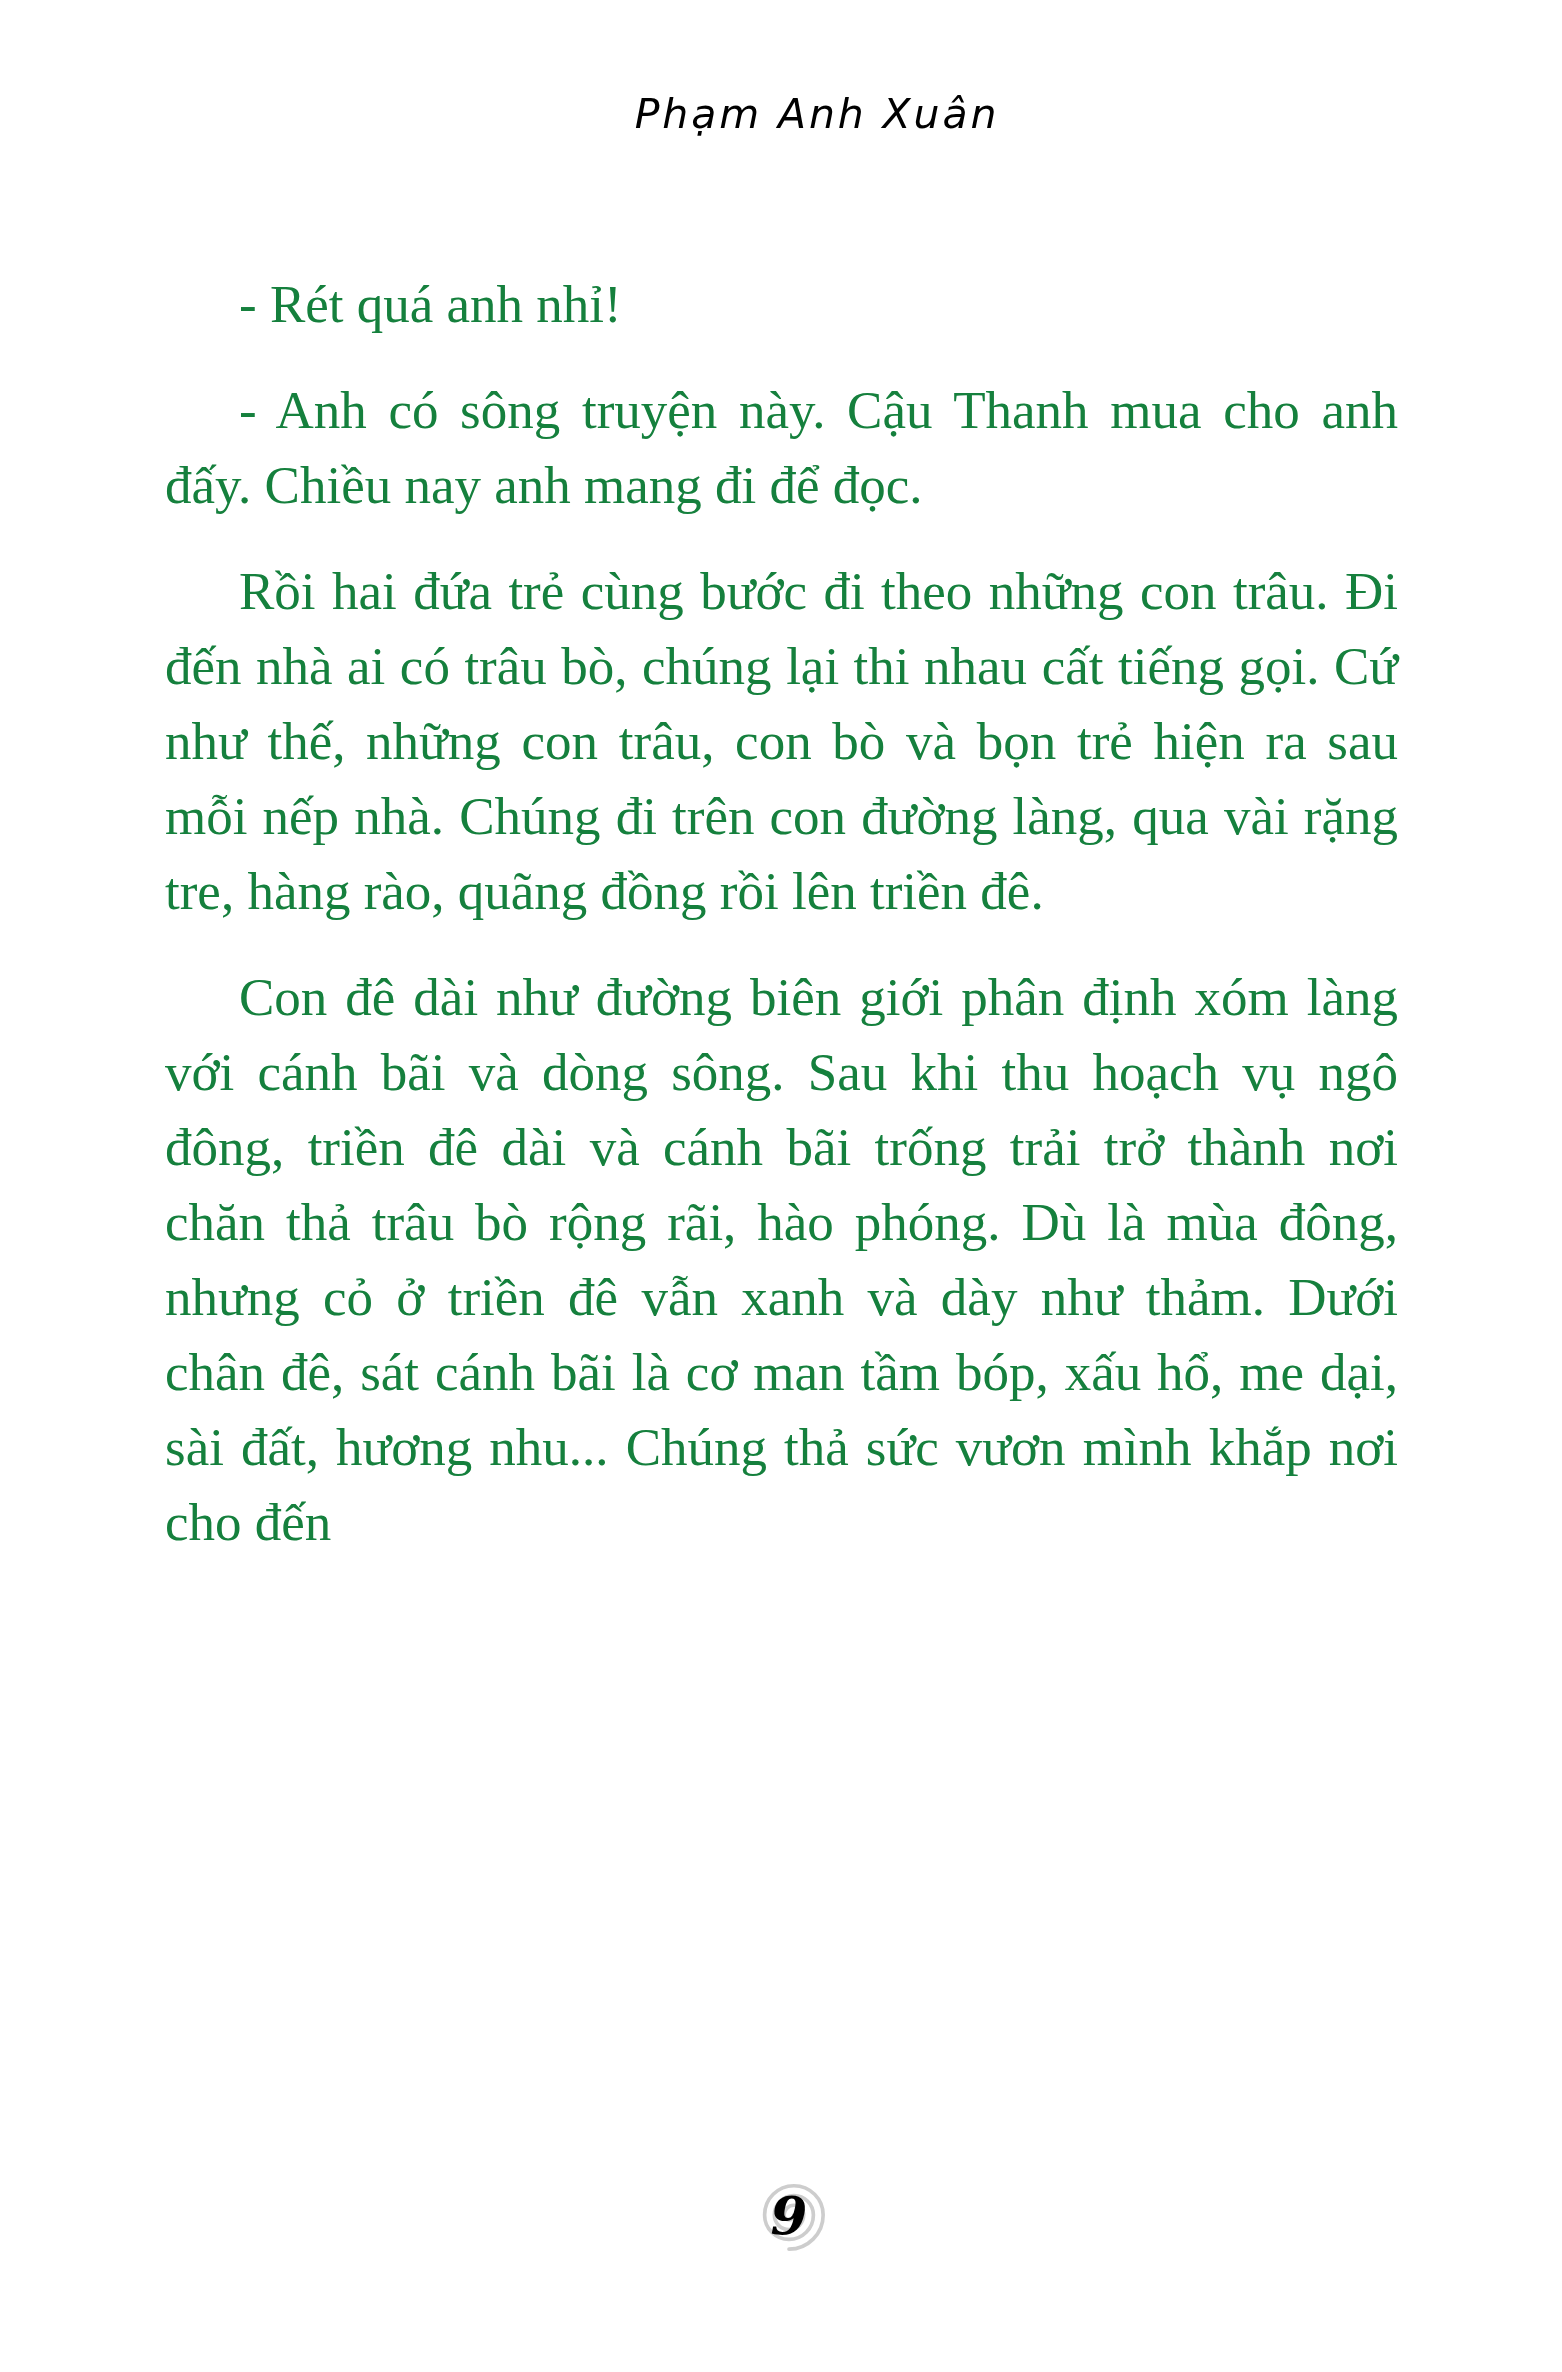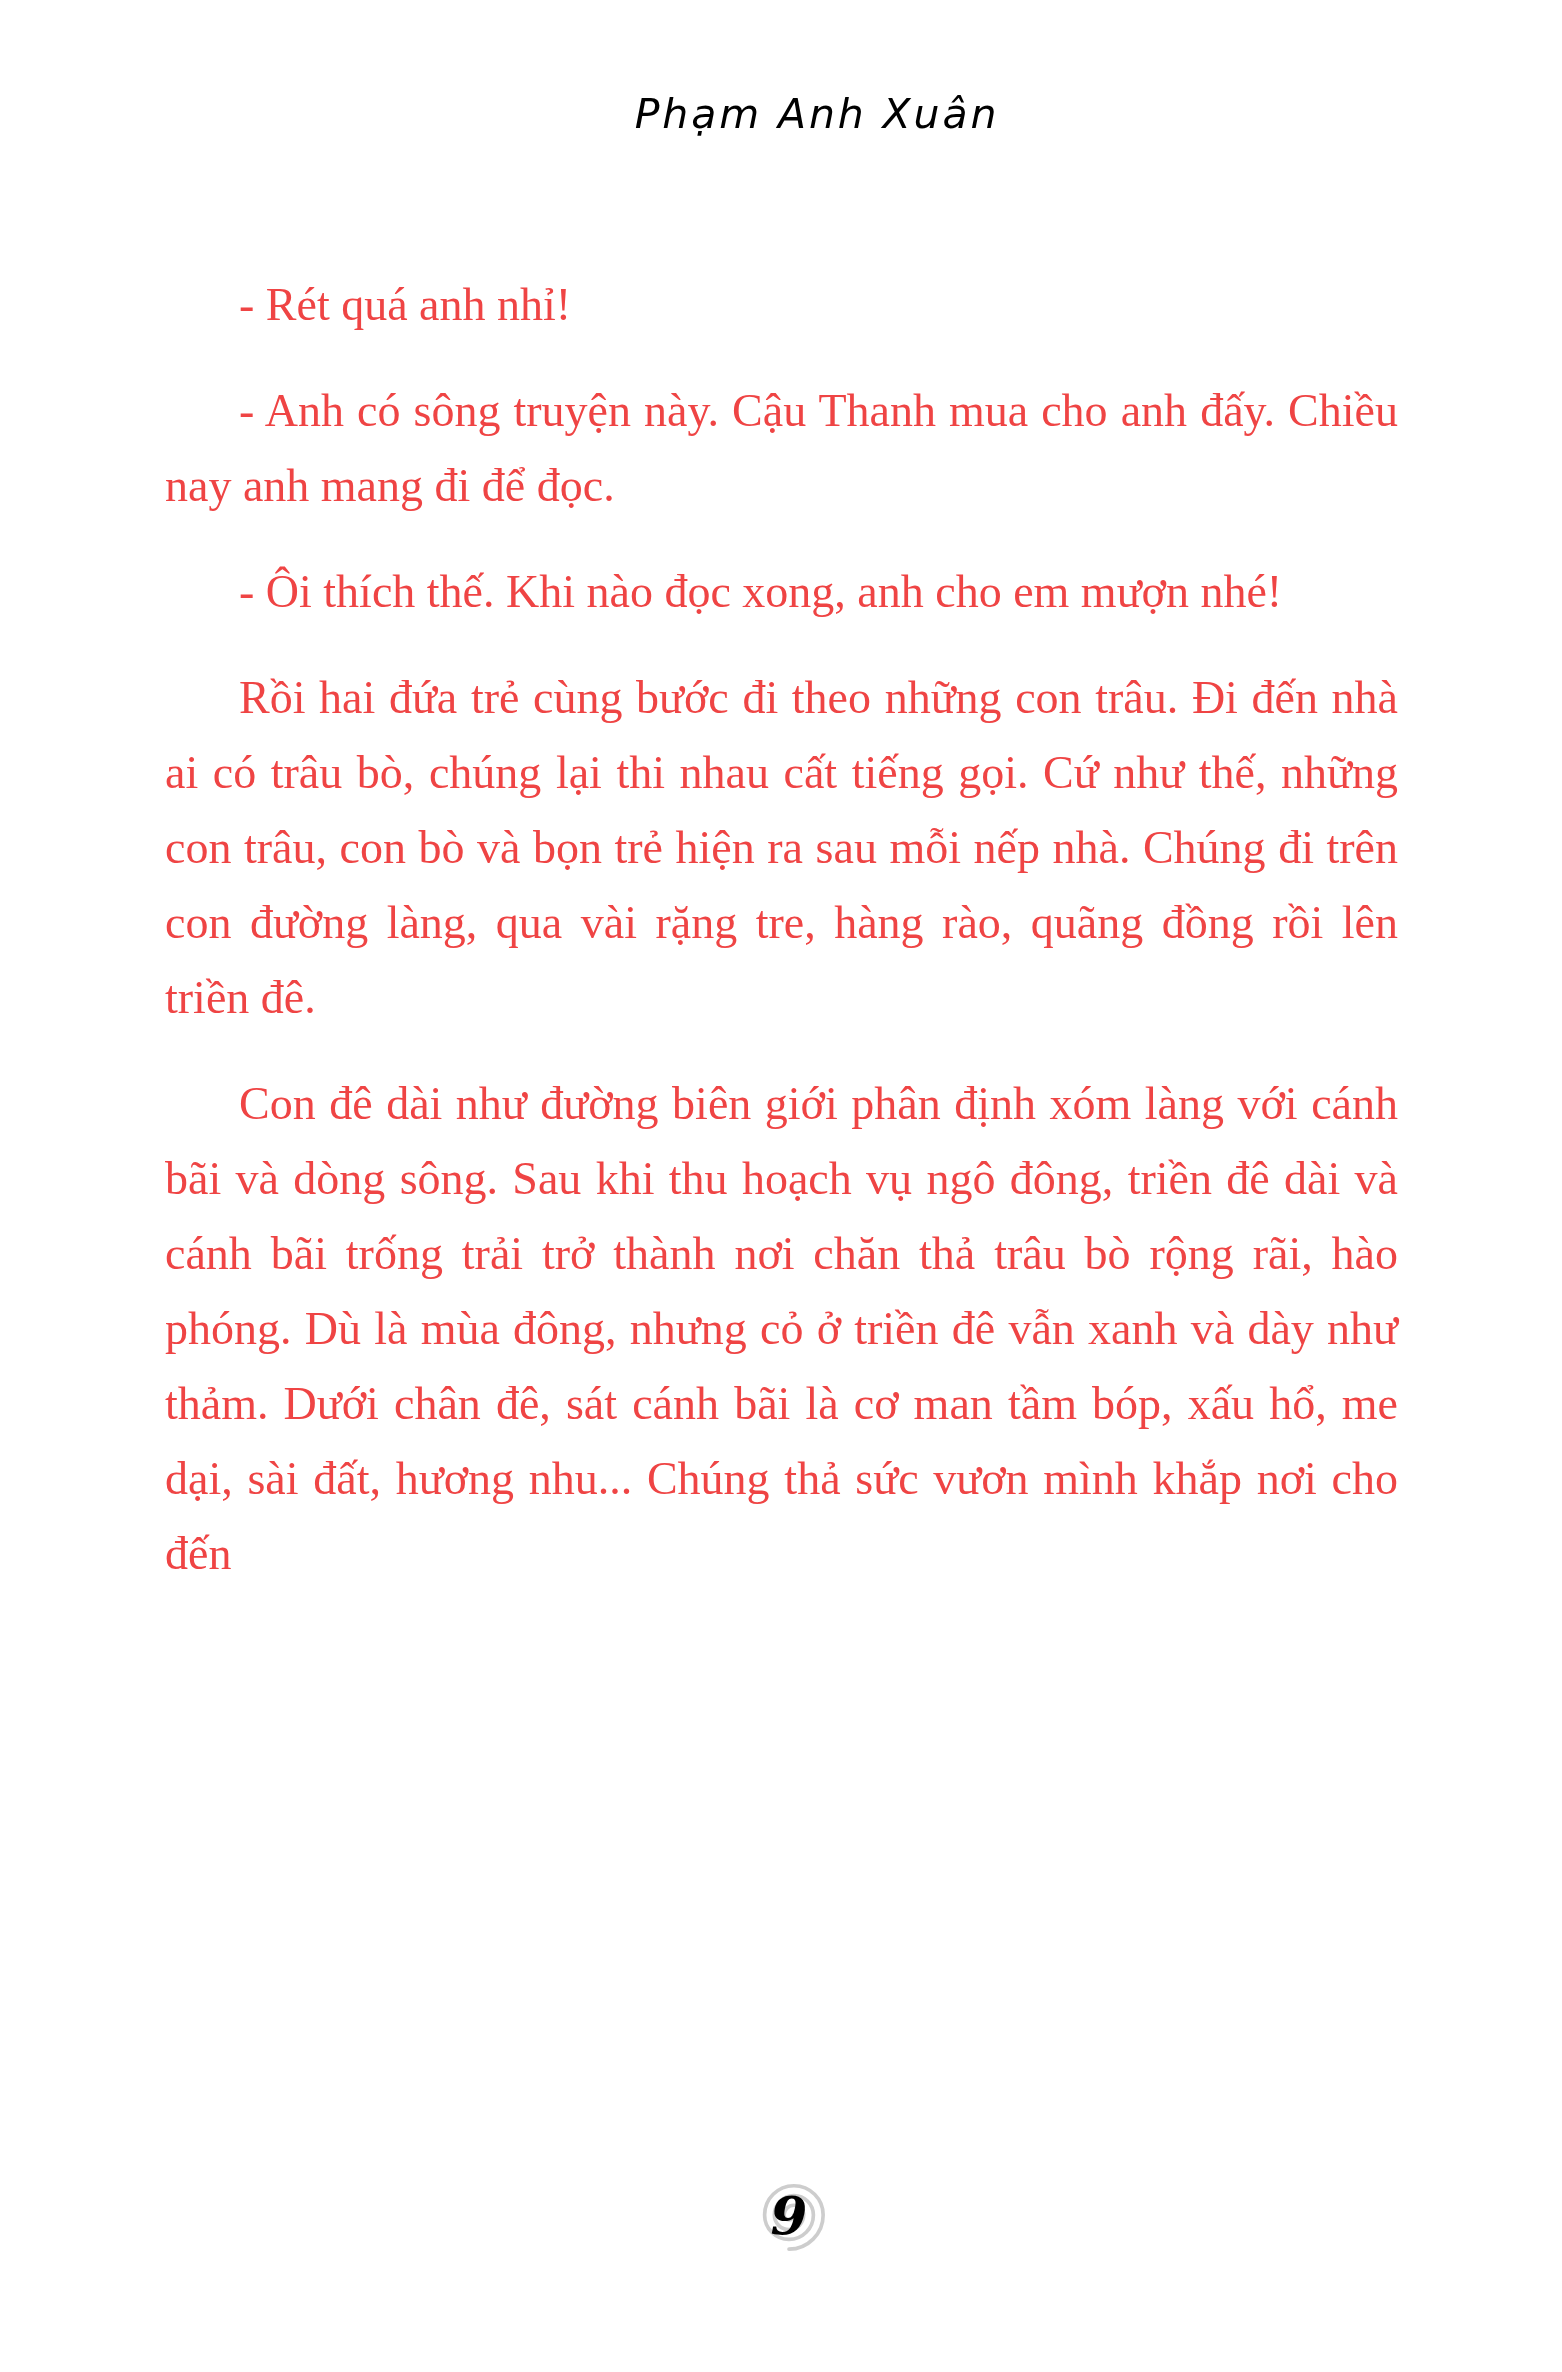--- a/index.html
+++ b/index.html
@@ -29,24 +29,24 @@
     font-style: italic;
     letter-spacing: 2.9px;
     color: #000;
     padding-left: 20px;
   }
   .body-text {
     position: absolute;
     left: 165px;
     top: 267px;
     width: 1233px;
-    font-size: 46px;
+    font-size: 53px;
     line-height: 75px;
     text-align: justify;
-    color: #ef4444;
+    color: #15803d;
   }
   .body-text p {
     margin: 0 0 31px 0;
     text-indent: 74px;
   }
   .footer-ornament {
     position: absolute;
     left: 728px;
     top: 2154px;
     width: 122px;
@@ -76,21 +76,20 @@
 </head>
 <body>
 
 <div class="page">
 
   <div class="running-head">Phạm Anh Xuân</div>
 
   <div class="body-text">
     <p>- Rét quá anh nhỉ!</p>
     <p>- Anh có sông truyện này. Cậu Thanh mua cho anh đấy. Chiều nay anh mang đi để đọc.</p>
-    <p>- Ôi thích thế. Khi nào đọc xong, anh cho em mượn nhé!</p>
     <p>Rồi hai đứa trẻ cùng bước đi theo những con trâu. Đi đến nhà ai có trâu bò, chúng lại thi nhau cất tiếng gọi. Cứ như thế, những con trâu, con bò và bọn trẻ hiện ra sau mỗi nếp nhà. Chúng đi trên con đường làng, qua vài rặng tre, hàng rào, quãng đồng rồi lên triền đê.</p>
     <p>Con đê dài như đường biên giới phân định xóm làng với cánh bãi và dòng sông. Sau khi thu hoạch vụ ngô đông, triền đê dài và cánh bãi trống trải trở thành nơi chăn thả trâu bò rộng rãi, hào phóng. Dù là mùa đông, nhưng cỏ ở triền đê vẫn xanh và dày như thảm. Dưới chân đê, sát cánh bãi là cơ man tầm bóp, xấu hổ, me dại, sài đất, hương nhu... Chúng thả sức vươn mình khắp nơi cho đến</p>
   </div>
 
   <div class="footer-ornament">
     <svg width="122" height="122" viewBox="0 0 100 100" aria-hidden="true">
       <path d="M54,50
                a4,4 0 0 1 -8,0
                a8,8 0 0 1 16,0
                a12,12 0 0 1 -24,0

